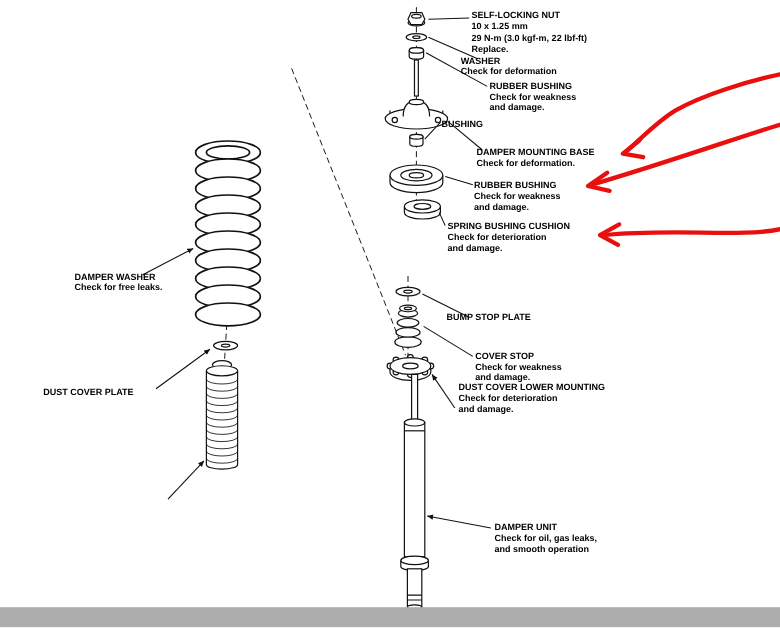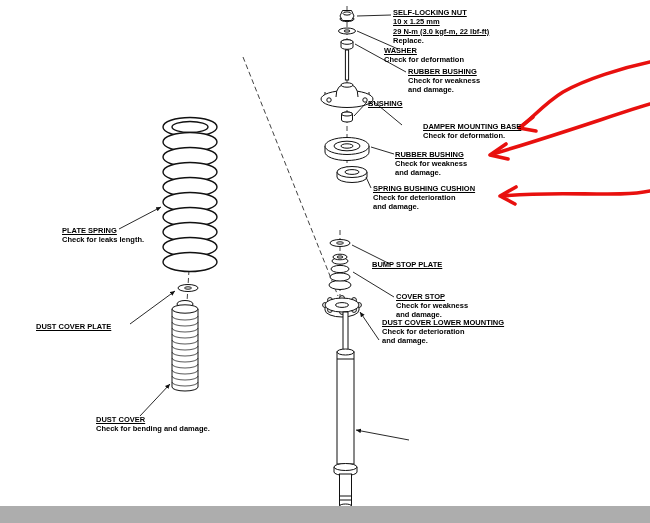--- a/index.html
+++ b/index.html
@@ -2,21 +2,21 @@
 <html><head>
 <meta charset="utf-8">
 <style>
   html,body{margin:0;padding:0;background:#fff;}
   .stage{
     position:relative;width:650px;height:523px;background:#ffffff;overflow:hidden;
     font-family:"Liberation Sans",sans-serif;
   }
   .stage svg{position:absolute;left:0;top:0;}
   .label{position:absolute;color:#000;}
-  .label .t{font-weight:700;font-size:7.5px;line-height:1.25;white-space:pre-line;text-decoration:underline;}
+  .label .t{font-weight:700;font-size:7.5px;line-height:1.25;white-space:pre-line;}
   .label .n{font-weight:700;font-size:7.5px;line-height:1.2;white-space:pre-line;}
   .bottom-bar{position:absolute;left:0;top:506px;width:650px;height:17px;background:#adadad;}
 </style>
 </head>
 <body>
 
 <div class="stage">
 
   <svg width="650" height="523" viewBox="0 0 650 523">
     <defs>
@@ -175,53 +175,54 @@
     <div class="n">Check for deformation</div>
   </div>
   <div class="label" style="left:408px;top:67px">
     <div class="t">RUBBER BUSHING</div>
     <div class="n">Check for weakness
 and damage.</div>
   </div>
   <div class="label" style="left:368px;top:99px">
     <div class="t">BUSHING</div>
   </div>
-  <div class="label" style="left:423px;top:122px">
+  <div class="label" style="left:397px;top:122px">
     <div class="t">DAMPER MOUNTING BASE</div>
     <div class="n">Check for deformation.</div>
   </div>
   <div class="label" style="left:395px;top:150px">
     <div class="t">RUBBER BUSHING</div>
     <div class="n">Check for weakness
 and damage.</div>
   </div>
   <div class="label" style="left:373px;top:184px">
     <div class="t">SPRING BUSHING CUSHION</div>
     <div class="n">Check for deterioration
 and damage.</div>
   </div>
   <div class="label" style="left:62px;top:226px">
-    <div class="t">PLATE SPRING</div>
-    <div class="n">Check for leaks length.</div>
+    <div class="t">DAMPER WASHER</div>
+    <div class="n">Check for free leaks.</div>
   </div>
   <div class="label" style="left:36px;top:322px">
     <div class="t">DUST COVER PLATE</div>
-  </div>
-  <div class="label" style="left:96px;top:415px">
-    <div class="t">DUST COVER</div>
-    <div class="n">Check for bending and damage.</div>
   </div>
   <div class="label" style="left:372px;top:260px">
     <div class="t">BUMP STOP PLATE</div>
   </div>
   <div class="label" style="left:396px;top:292px">
     <div class="t">COVER STOP</div>
     <div class="n">Check for weakness
 and damage.</div>
   </div>
   <div class="label" style="left:382px;top:318px">
     <div class="t">DUST COVER LOWER MOUNTING</div>
     <div class="n">Check for deterioration
 and damage.</div>
   </div>
+  <div class="label" style="left:412px;top:435px">
+    <div class="t">DAMPER UNIT</div>
+    <div class="n">Check for oil, gas leaks,
+and smooth operation</div>
+  </div>
 
   <div class="bottom-bar"></div>
 </div>
 
 </body></html>

